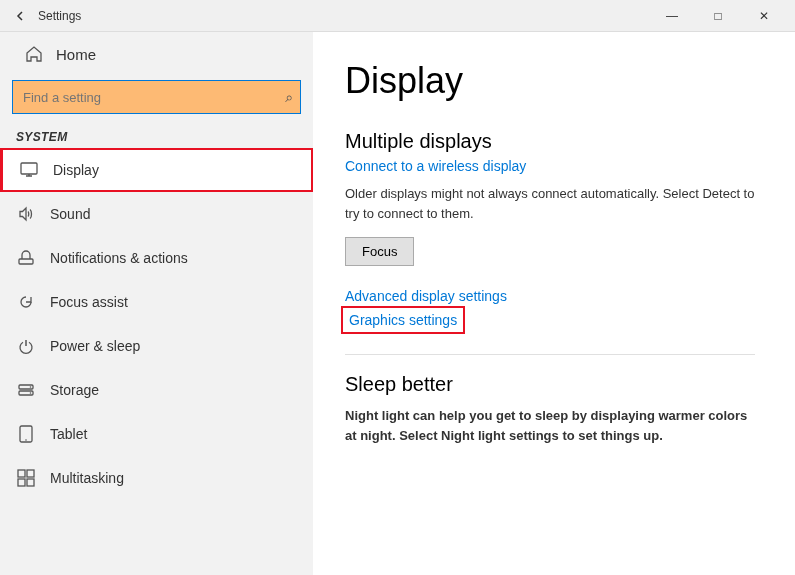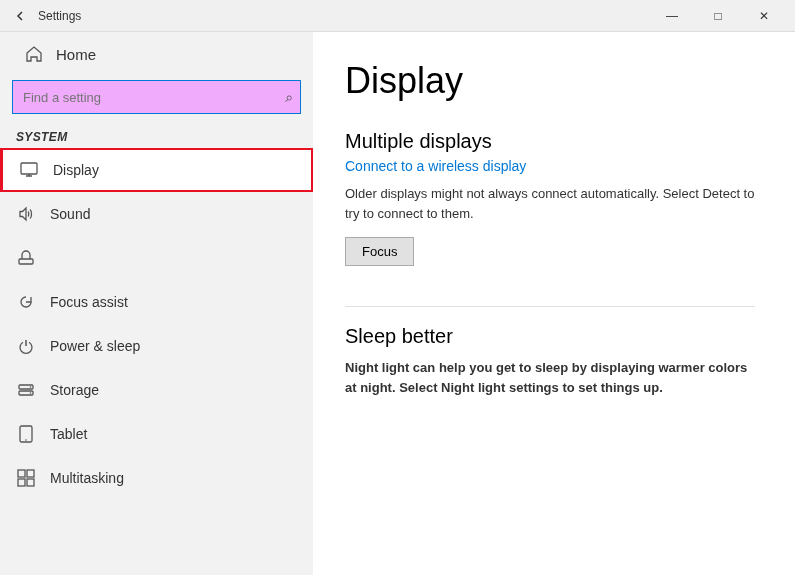--- a/index.html
+++ b/index.html
@@ -86,21 +86,21 @@
 
     .sidebar-search {
       margin: 4px 12px 8px 12px;
       position: relative;
     }
     .sidebar-search input {
       width: 100%;
       height: 34px;
       padding: 4px 32px 4px 10px;
       border: 1.5px solid #0078d7;
-      background: #f0abfc;
+      background: #fdba74;
       font-size: 13px;
       outline: none;
     }
     .sidebar-search-icon {
       position: absolute;
       right: 8px;
       top: 50%;
       transform: translateY(-50%);
       color: #555;
       font-size: 14px;
@@ -286,20 +286,21 @@
       <span class="sidebar-item-label">Sound</span>
     </div>
 
     <div class="sidebar-item">
       <span class="sidebar-icon">
         <svg width="18" height="18" viewBox="0 0 18 18" fill="none">
           <rect x="2" y="10" width="14" height="5" rx="1" stroke="#555" stroke-width="1.3"></rect>
           <path d="M5 10V6a4 4 0 018 0v4" stroke="#555" stroke-width="1.3"></path>
         </svg>
       </span>
+      <span class="sidebar-item-label">Notifications &amp; actions</span>
     </div>
 
     <div class="sidebar-item">
       <span class="sidebar-icon">
         <svg width="18" height="18" viewBox="0 0 18 18" fill="none">
           <path d="M14 9A5 5 0 119 4" stroke="#555" stroke-width="1.3"></path>
           <path d="M14 4v5h-5" stroke="#555" stroke-width="1.3"></path>
         </svg>
       </span>
       <span class="sidebar-item-label">Focus assist</span>
@@ -356,20 +357,24 @@
     <h1 class="page-title">Display</h1>
 
     <h2 class="section-title">Multiple displays</h2>
 
     <a class="link-text">Connect to a wireless display</a>
 
     <p class="description-text">Older displays might not always connect automatically. Select Detect to try to connect to them.</p>
 
     <button class="detect-button">Focus</button>
 
+    <div style="margin-bottom: 8px;">
+      <a class="link-text" style="display:block; margin-bottom: 6px;">Advanced display settings</a>
+      <a class="graphics-settings-link">Graphics settings</a>
+    </div>
 
     <hr class="divider">
 
     <h2 class="sleep-section-title">Sleep better</h2>
 
     <p class="sleep-description">Night light can help you get to sleep by displaying warmer colors at night. Select Night light settings to set things up.</p>
 
   </div>
 
 </div>

